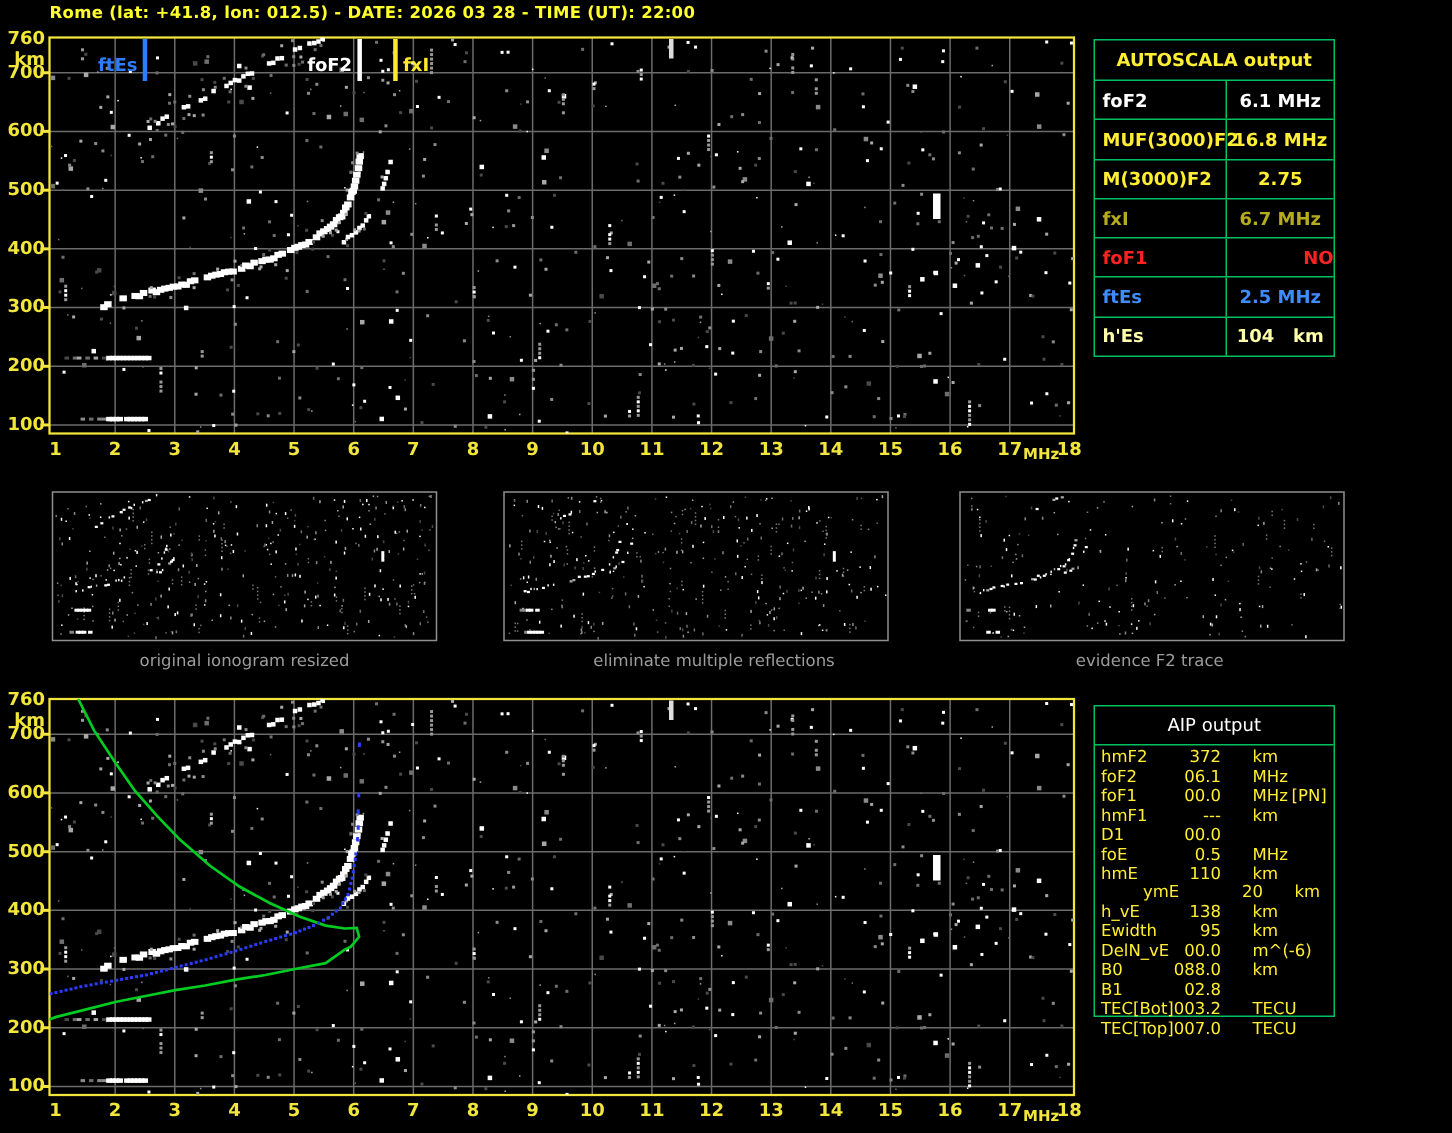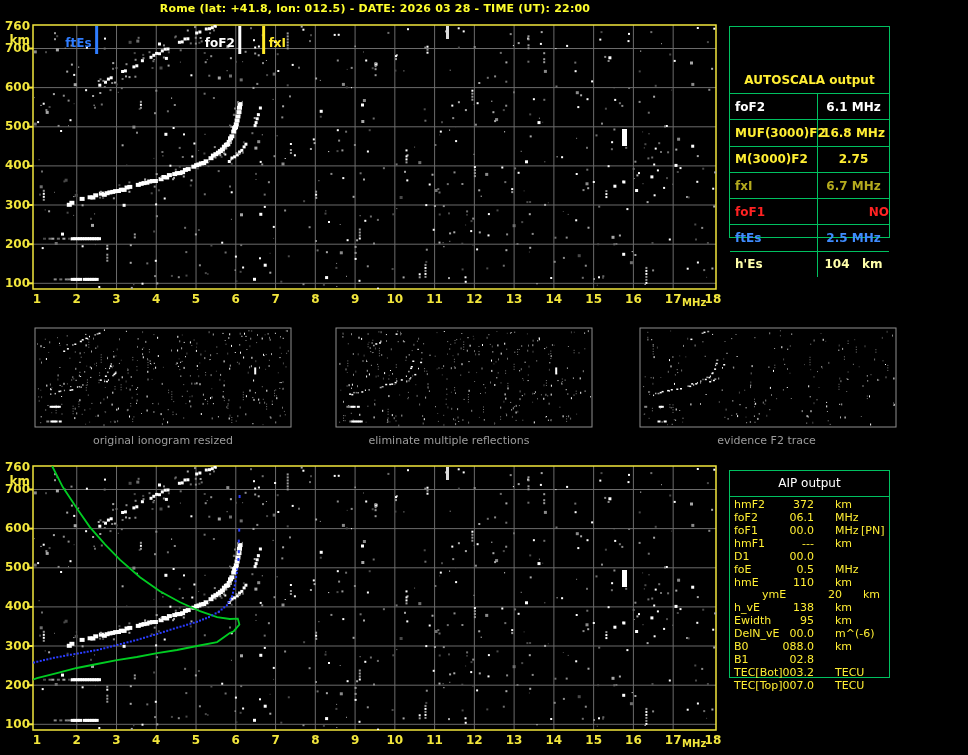--- a/index.html
+++ b/index.html
@@ -1,29 +1,29 @@
 <!DOCTYPE html>
 <html><head>
 <meta charset="utf-8">
 <style>
   html,body{margin:0;padding:0;background:#000;}
   .stage{position:relative;width:968px;height:755px;background:#000;overflow:hidden;
          font-family:"DejaVu Sans", sans-serif;}
-  .title{position:absolute;left:33px;top:2px;width:684px;text-align:center;
+  .title{position:absolute;left:33px;top:2px;width:684px;
          color:#ffff2e;font-size:11px;font-weight:bold;letter-spacing:.2px;}
   svg{position:absolute;left:0;top:0;}
   svg text{font-family:"DejaVu Sans", sans-serif;}
   .axis-t{fill:#f2e63c;font-size:12px;font-weight:bold;}
   .mhz-t{fill:#f2e63c;font-size:10px;font-weight:bold;}
   .mark-t{font-size:12px;font-weight:bold;}
   .caption{position:absolute;height:14px;color:#9c9c9c;font-size:11px;text-align:center;}
   
   .as-table{position:absolute;left:729px;top:26px;width:161px;height:212px;
             border:1px solid #00c060;box-sizing:border-box;font-weight:bold;font-size:12px;}
-  .as-head{height:26px;line-height:26px;text-align:center;color:#ffee33;margin-top:40px;}
+  .as-head{height:26px;line-height:26px;text-align:center;color:#ffee33;}
   .as-row{height:25.3px;display:flex;border-top:1px solid #00c060;align-items:center;}
   .as-label{width:82px;padding-left:5px;border-right:1px solid #00c060;align-self:stretch;
             display:flex;align-items:center;}
   .as-value{flex:1;text-align:center;white-space:pre;}
   .as-value.left{text-align:right;padding-left:7px;}
   .c-white{color:#ffffff;} .c-yellow{color:#ffee33;} .c-olive{color:#b5ab1e;}
   .c-red{color:#ff2222;} .c-blue{color:#3f8cff;} .c-pale{color:#ffffaa;}
   
   .aip-table{position:absolute;left:729px;top:470px;width:161px;height:208px;
              border:1px solid #00c060;box-sizing:border-box;font-weight:normal;font-size:11px;
@@ -3190,21 +3190,21 @@
           <div class="as-value">2.5 MHz</div>
         </div>
         <div class="as-row c-pale">
           <div class="as-label">h'Es</div>
           <div class="as-value">104   km</div>
         </div>
       </div>
   </div>
 
   <div class="caption" style="left:35px;top:434px;width:256px">original ionogram resized</div>
-  <div class="caption" style="left:321px;top:434px;width:256px">eliminate multiple reflections</div>
+  <div class="caption" style="left:348px;top:434px;width:256px">eliminate multiple reflections</div>
   <div class="caption" style="left:640px;top:434px;width:253px">evidence F2 trace</div>
 
   <div class="aip-table">
     <div class="aip-head">AIP output</div>
     <div id="aip-rows">
         <div class="aip-row" style="top: 27px;">
           <span class="aip-n">hmF2</span>
           <span class="aip-v">372</span>
           <span class="aip-u">km</span>
         </div>

